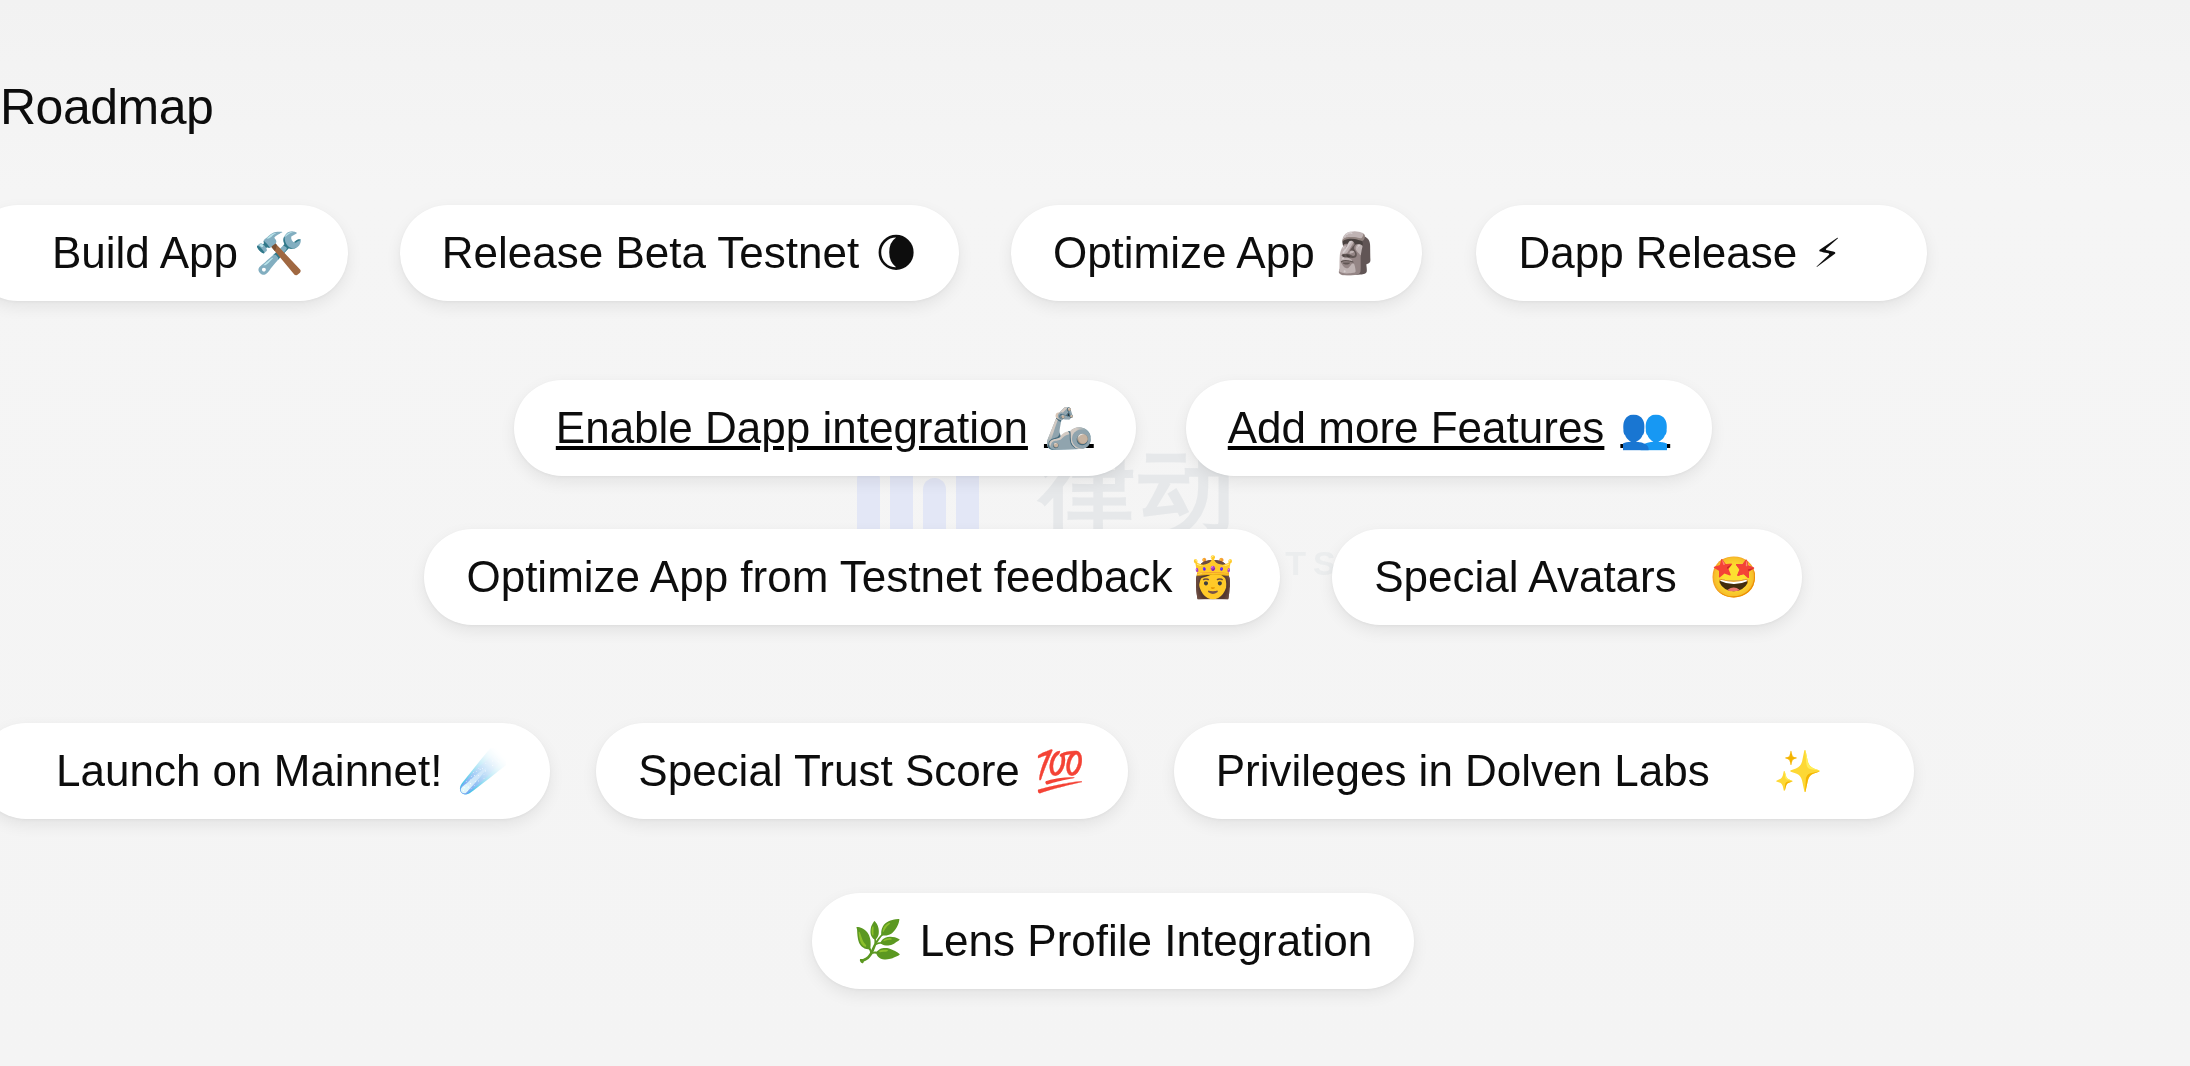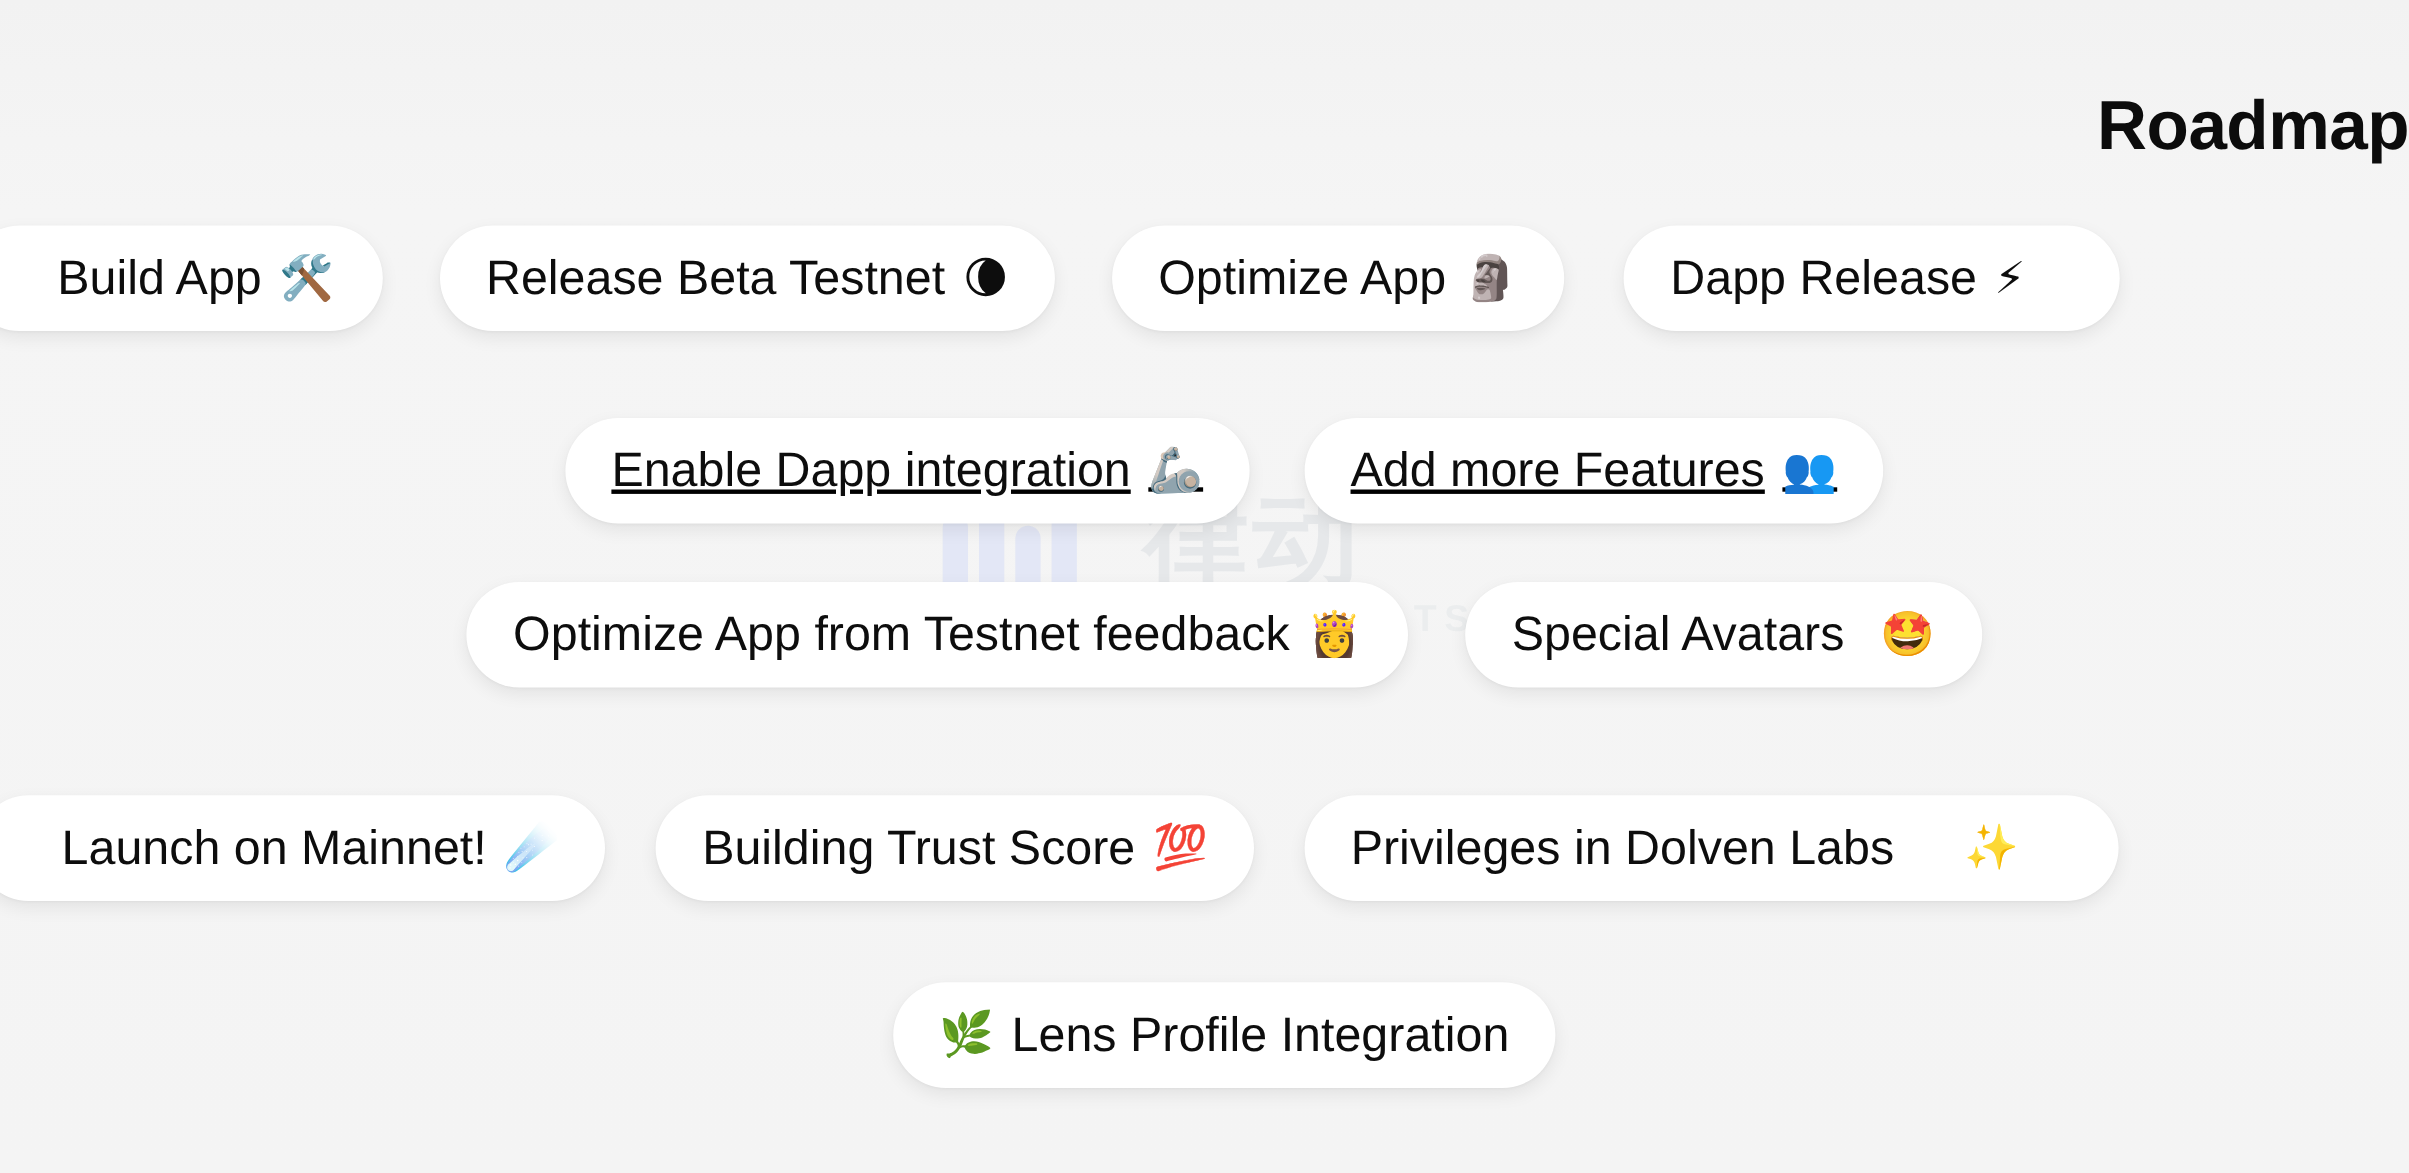--- a/index.html
+++ b/index.html
@@ -75,23 +75,23 @@
     letter-spacing: 7px;
     margin-top: 4px;
   }
 
   
   .title {
     position: absolute;
     top: 78px;
     left: 0;
     width: 100%;
-    text-align: right;
-    font-size: 63px;
-    font-weight: bold;
+    text-align: left;
+    font-size: 50px;
+    font-weight: normal;
     color: #0c0c0c;
     letter-spacing: -0.5px;
     z-index: 3;
   }
 
   
   .rows {
     position: absolute;
     top: 0;
     left: 0;
@@ -208,21 +208,21 @@
           <span>Special Avatars</span>
           <span class="emoji" style="margin-left: 16px;">🤩</span>
         </div>
       </div>
     <div class="row row-4">
         <div class="pill p0">
           <span>Launch on Mainnet!</span>
           <span class="emoji" style="margin-left: 16px;">☄️</span>
         </div>
         <div class="pill p1">
-          <span>Building Trust Score</span>
+          <span>Special Trust Score</span>
           <span class="emoji" style="margin-left: 16px;">💯</span>
         </div>
         <div class="pill p2">
           <span>Privileges in Dolven Labs</span>
           <span class="emoji" style="margin-left: 16px;">✨</span>
         </div>
       </div>
     <div class="row row-5">
         <div class="pill p0">
           <span class="emoji" style="margin-right: 16px;">🌿</span>

